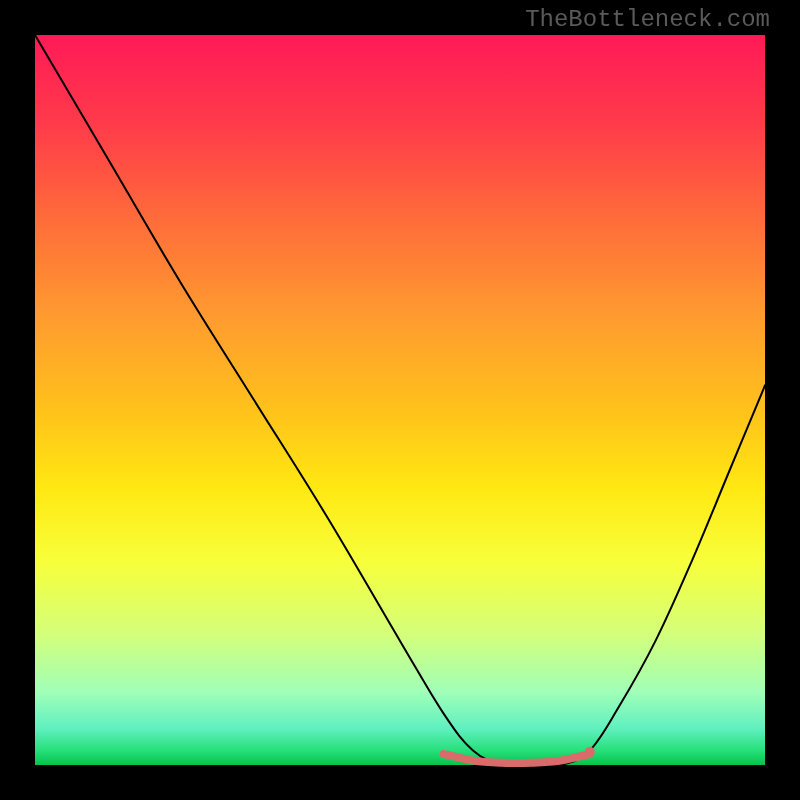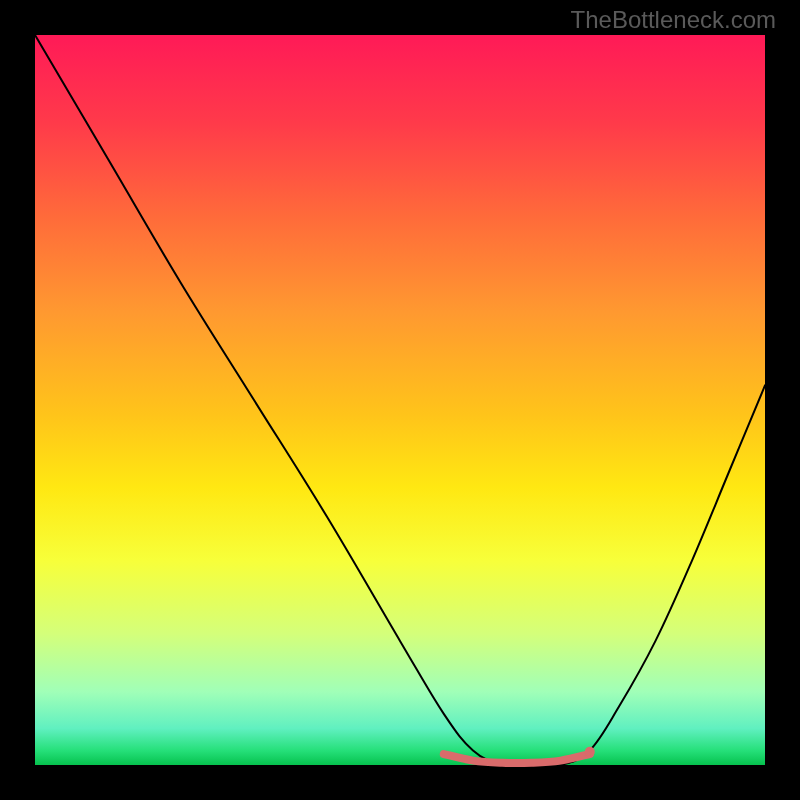--- a/index.html
+++ b/index.html
@@ -32,22 +32,22 @@
   }
   .plot svg {
     position: absolute;
     left: 0; top: 0;
     width: 730px; height: 730px;
     overflow: visible;
   }
   .watermark {
     position: absolute;
     top: 6px;
-    right: 24px;
-    font-family: Liberation Sans, sans-serif;
+    right: 30px;
+    font-family: Liberation Mono, monospace;
     font-size: 24px;
     color: #5a5a5a;
     letter-spacing: 0px;
     user-select: none;
   }
 </style>
 </head>
 <body>
 
 <div class="frame">

